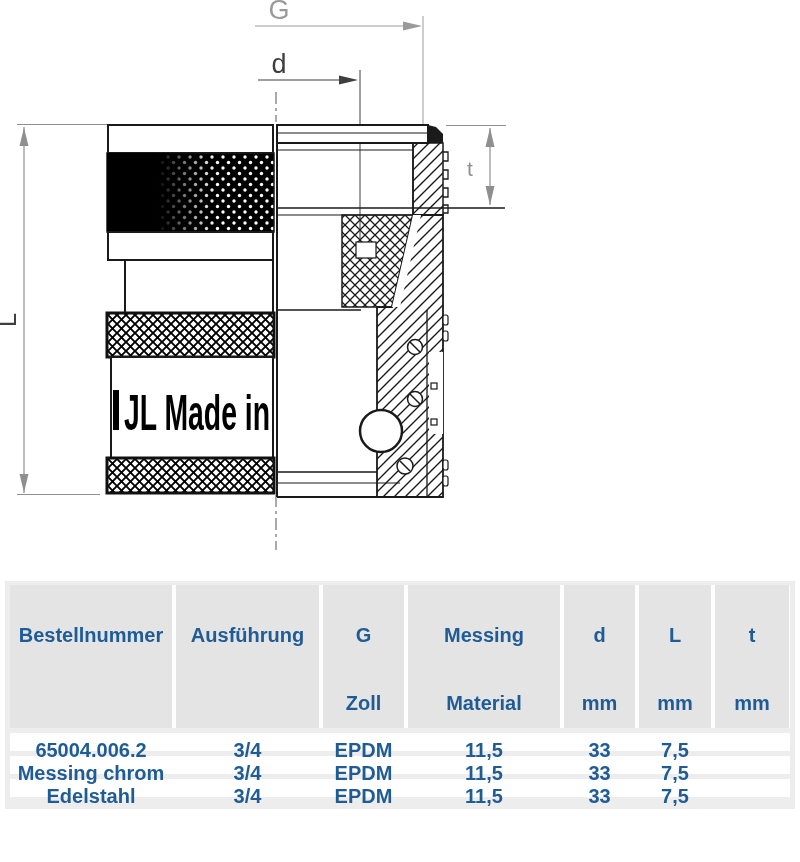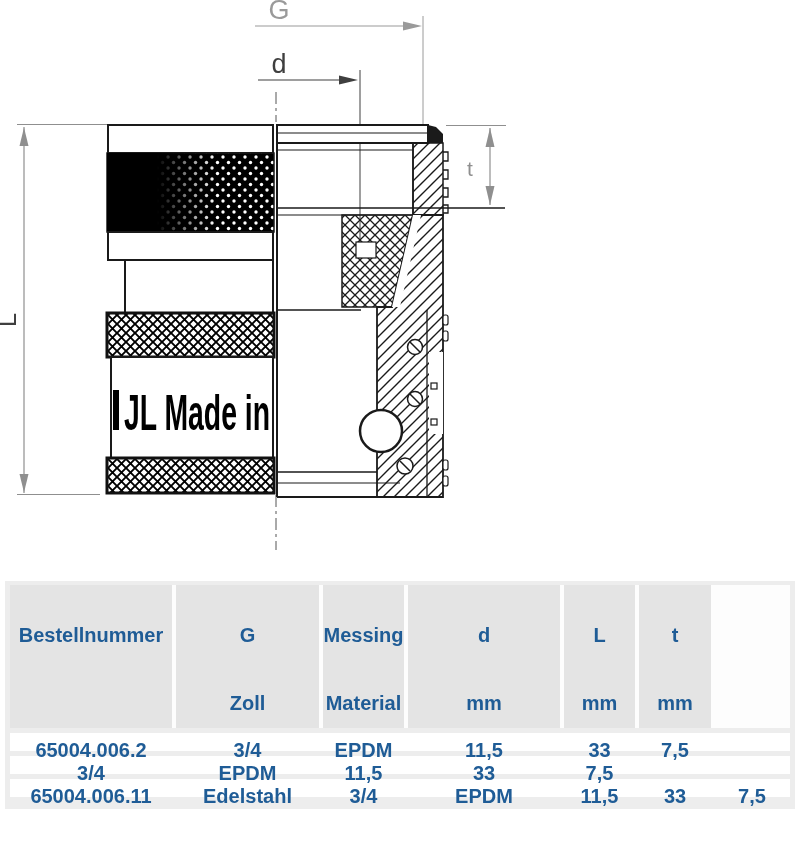--- a/index.html
+++ b/index.html
@@ -144,20 +144,24 @@
 </div>
 
 <div class="spec">
 
   <div class="grid7 hdr">
     <div class="hcell">
       <span class="hlabel">Bestellnummer</span>
       <span class="hunit"></span>
     </div>
     <div class="hcell">
+      <span class="hlabel">Ausführung</span>
+      <span class="hunit"></span>
+    </div>
+    <div class="hcell">
       <span class="hlabel">G</span>
       <span class="hunit">Zoll</span>
     </div>
     <div class="hcell">
       <span class="hlabel">Messing</span>
       <span class="hunit">Material</span>
     </div>
     <div class="hcell">
       <span class="hlabel">d</span>
       <span class="hunit">mm</span>
@@ -175,29 +179,29 @@
   <div class="grid7 drow">
     <div class="dcell">65004.006.2</div>
     <div class="dcell">3/4</div>
     <div class="dcell">EPDM</div>
     <div class="dcell">11,5</div>
     <div class="dcell">33</div>
     <div class="dcell">7,5</div>
   </div>
 
   <div class="grid7 drow">
+    <div class="dcell">Messing chrom</div>
     <div class="dcell">3/4</div>
     <div class="dcell">EPDM</div>
     <div class="dcell">11,5</div>
     <div class="dcell">33</div>
     <div class="dcell">7,5</div>
   </div>
 
   <div class="grid7 drow">
-    <div class="dcell">65004.006.11</div>
     <div class="dcell">Edelstahl</div>
     <div class="dcell">3/4</div>
     <div class="dcell">EPDM</div>
     <div class="dcell">11,5</div>
     <div class="dcell">33</div>
     <div class="dcell">7,5</div>
   </div>
 
 </div>
 

